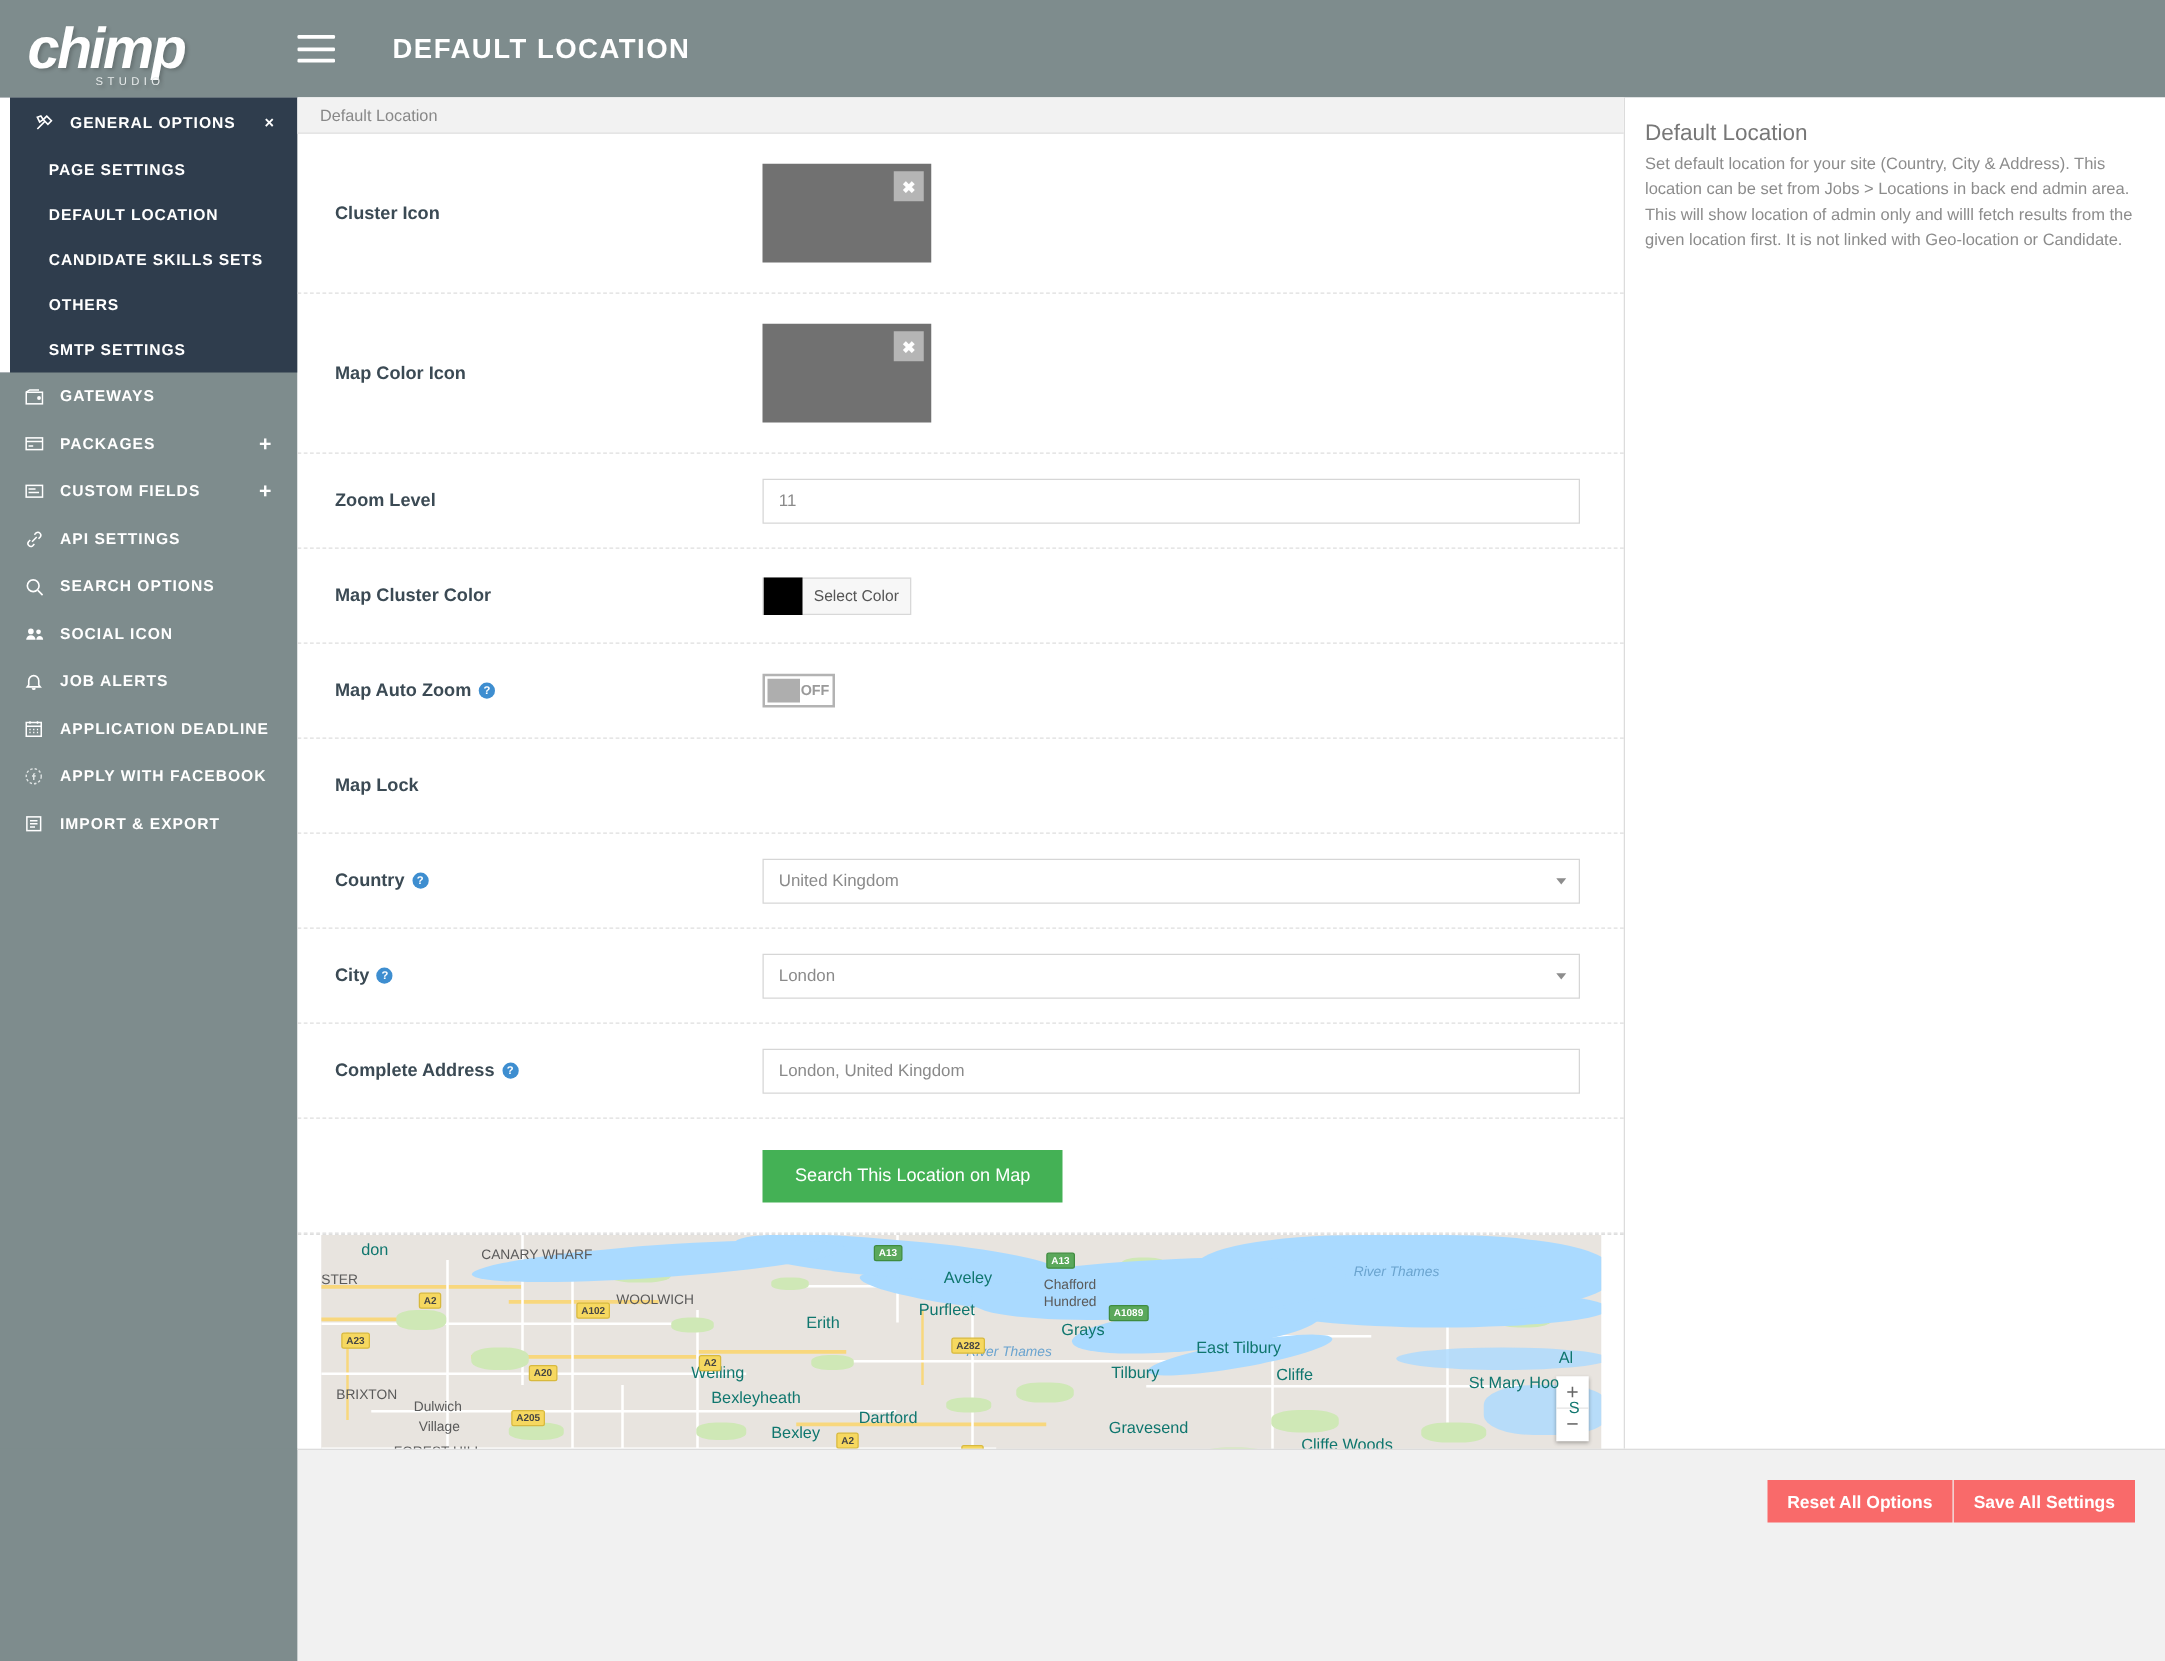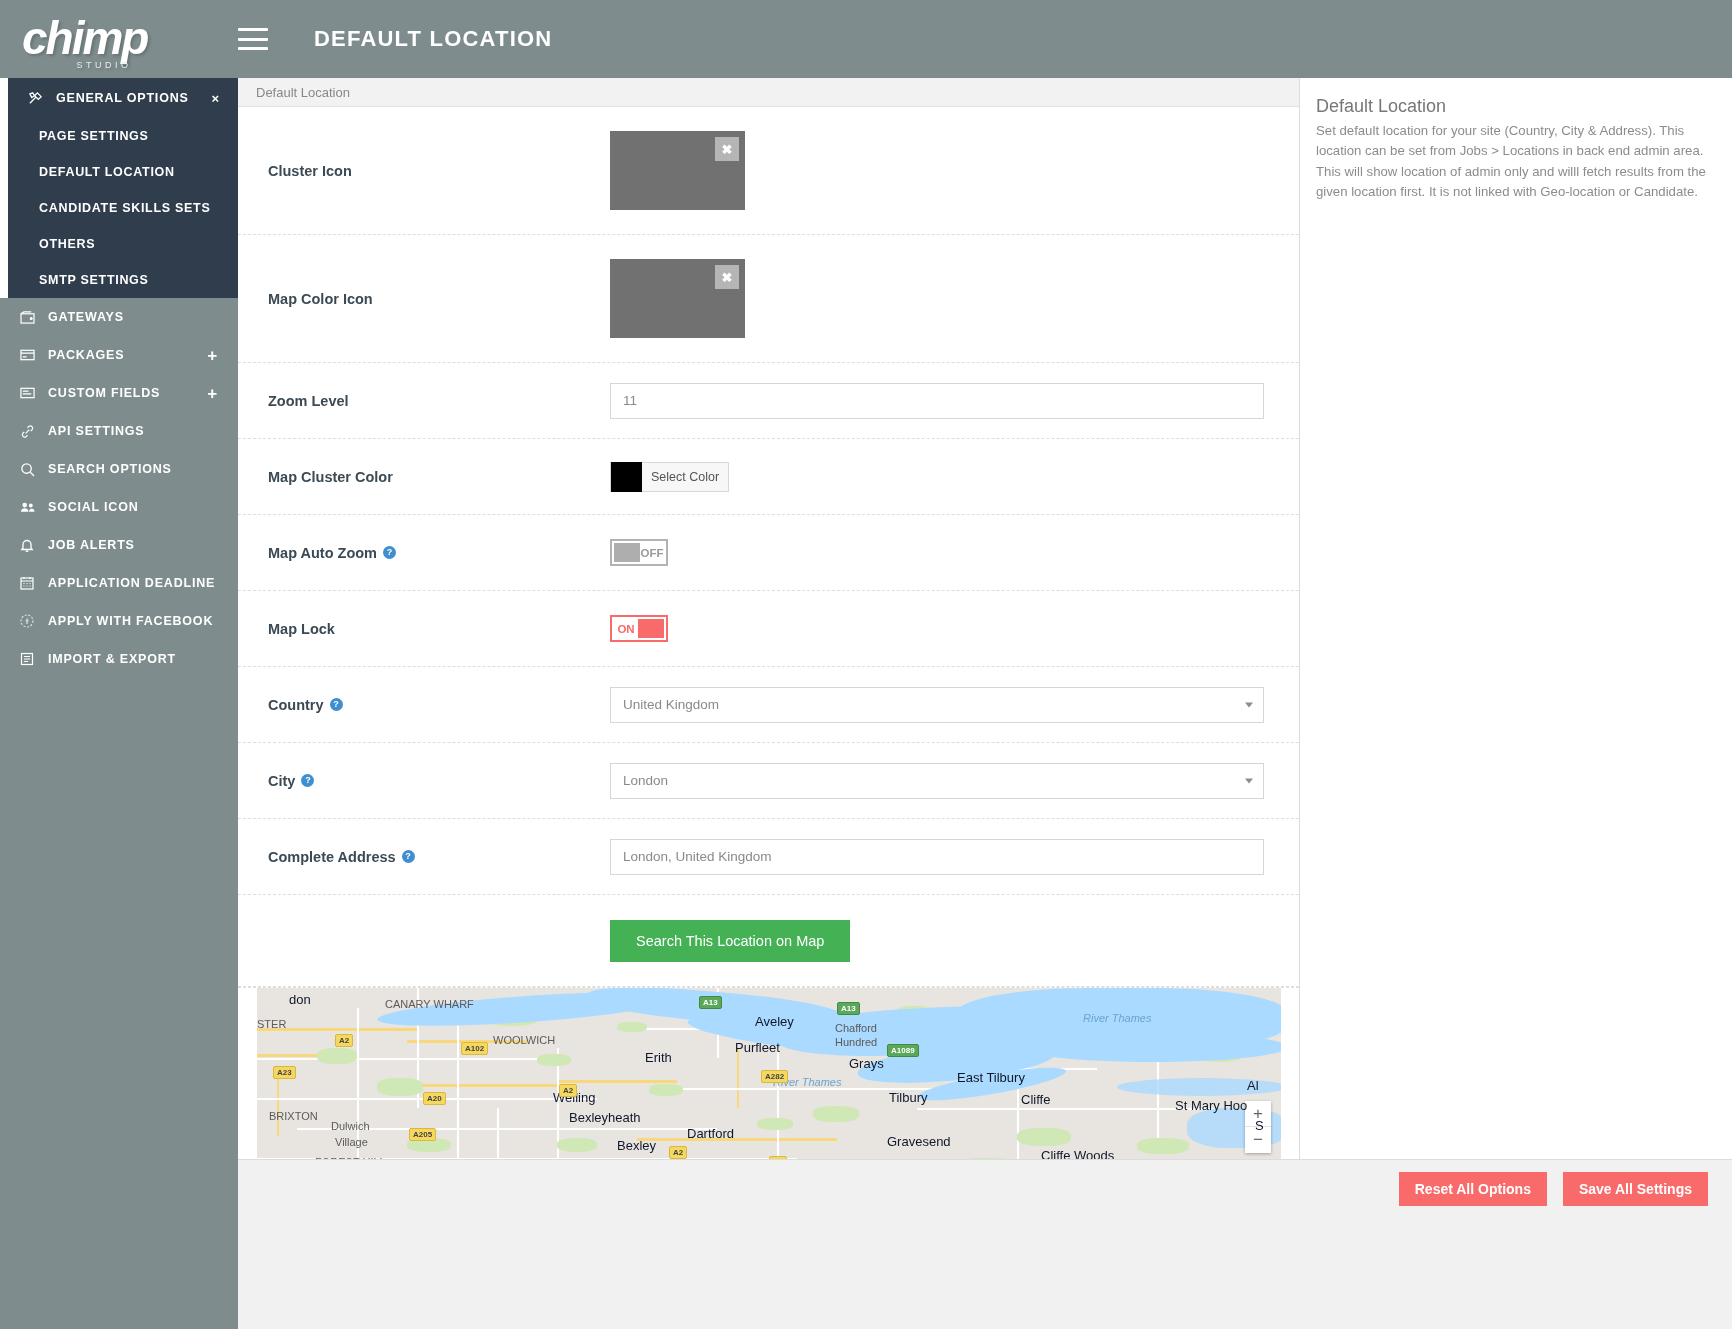--- a/index.html
+++ b/index.html
@@ -159,21 +159,21 @@
   .maprow { border-top:1px dashed #dedede; }
   .map {
     position:relative; width:1024px; height:197px; margin:0 19px 0 19px;
     overflow:hidden; background:#e8e4df;
   }
   .map .water { position:absolute; background:#aadaff; }
   .map .green { position:absolute; background:#cfe8b6; border-radius:40%; }
   .map .road  { position:absolute; background:#ffffff; }
   .map .rdy   { position:absolute; background:#f8d77d; }
   .map .lbl   { position:absolute; font-size:11px; color:#5a5a5a; white-space:nowrap; }
-  .map .lbl.big { font-size:13px; color:#0f172a; }
+  .map .lbl.big { font-size:13px; color:#0f766e; }
   .map .lbl.riv { color:#6ba4cf; font-style:italic; font-size:11px; }
   .map .shield {
     position:absolute; background:#f6d860; color:#444; font-size:8px;
     padding:1px 3px; border-radius:2px; border:1px solid #d8b93d; font-weight:bold;
   }
   .map .shield.g { background:#5ba85b; color:#fff; border-color:#3f8c3f; }
   .gmaps-logo {
     position:absolute; left:8px; bottom:6px; font-size:17px; font-weight:bold;
     letter-spacing:-1px; font-family:"Liberation Sans", sans-serif;
   }
@@ -199,21 +199,21 @@
   }
   .help-title { font-size:18px; color:#777; margin-bottom:4px; font-weight:normal; }
   .help-body { font-size:13.2px; color:#8c8c8c; line-height:1.55; }
 
   
   .footer {
     position:absolute; top:1159px; left:238px; width:1494px; height:170px;
     background:#f1f1f1; border-top:1px solid #dcdcdc;
   }
   .footer-inner {
-    position:absolute; right:24px; top:12px; display:flex; gap:16px;margin-left:42px;
+    position:absolute; right:24px; top:24px; display:flex; gap:1px;margin-left:42px;
   }
   .btn-red {
     background:#f96a6a; color:#fff; border:none; font-size:14px; font-weight:bold;
     padding:9px 16px; cursor:pointer; font-family:"Liberation Sans", sans-serif;
   }
   .leftstrip {
     position:absolute; top:1159px; left:0; width:238px; height:170px; background:#7e8c8d;
   }
 </style>
 </head>
@@ -414,26 +414,20 @@
         <div class="row-field">
           <div class="toggle">
             <div class="knob"></div>
             <div class="lbl">OFF</div>
           </div>
         </div>
       </div>
 
       <div class="row">
         <div class="row-label">Map Lock</div>
-        <div class="row-field">
-          <div class="toggle on">
-            <div class="lbl">ON</div>
-            <div class="knob"></div>
-          </div>
-        </div>
       </div>
 
       <div class="row">
         <div class="row-label">
           <span>Country</span>
           <span class="help-ico">?</span>
         </div>
         <div class="row-field">
           <div class="select-box">
             <span>United Kingdom</span>

